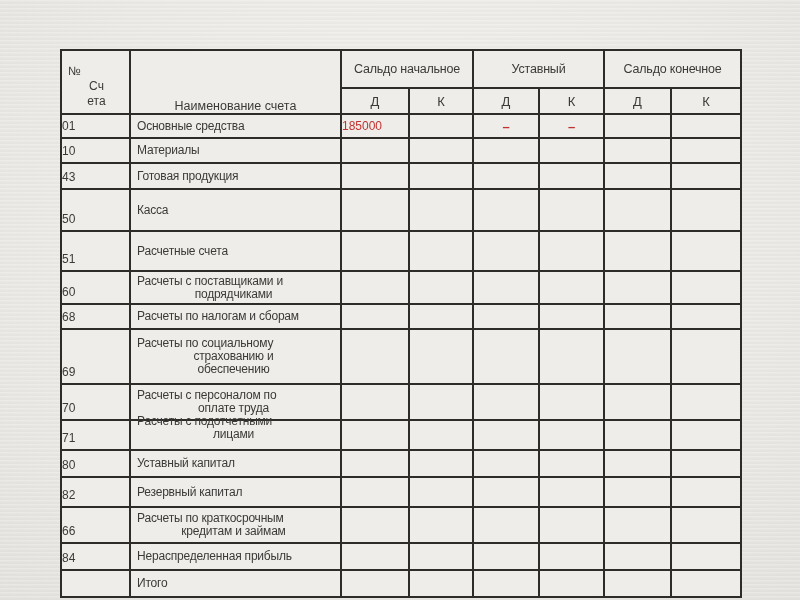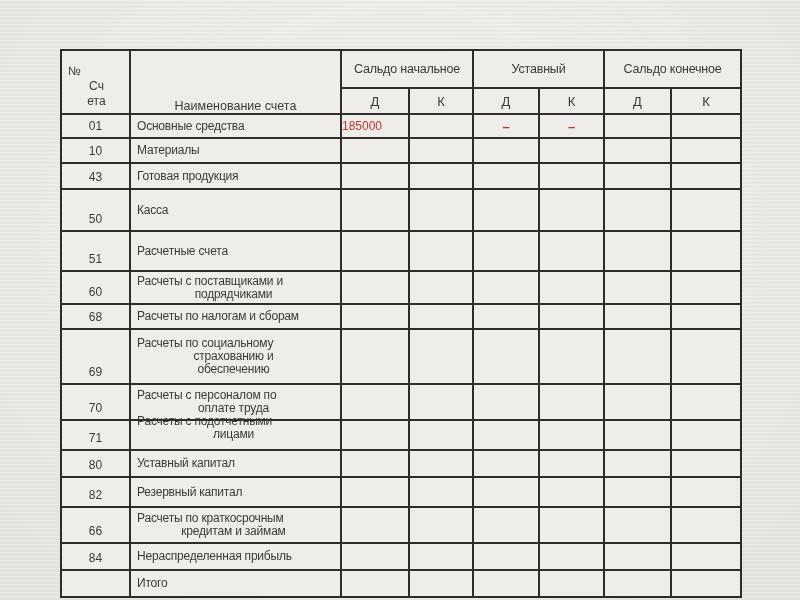--- a/index.html
+++ b/index.html
@@ -37,21 +37,21 @@
   }
   
   th.num-col{vertical-align:bottom;padding:3px 4px 4px 6px;}
   th.num-col .num-l{line-height:15px;font-size:12px;}
   th.num-col .num-l.first{text-align:left;}
   th.num-col .num-l.rest{text-align:center;}
   th.name-col{vertical-align:bottom;font-size:12.5px;}
   th.group{text-align:center;vertical-align:middle;font-size:12.5px;letter-spacing:-0.2px;}
   th.dk{text-align:center;vertical-align:middle;font-size:13px;}
   
-  td.code{vertical-align:bottom;text-align:center;padding-bottom:4px;font-size:12px;margin-top:48px;}
+  td.code{vertical-align:bottom;padding-bottom:4px;font-size:12px;margin-top:48px;}
   td.name{vertical-align:middle;padding:1px 10px 1px 6px;}
   td.name .ln{line-height:13px;font-size:12px;letter-spacing:-0.2px;}
   td.name .ln.first{text-align:left;}
   td.name .ln.cont{text-align:center;}
   td.name .pull-up{position:relative;top:-7px;}
   td.val{vertical-align:middle;}
   td.val .num{color:var(--red);text-align:left;padding-left:0;font-size:12px;}
   td.val .dash{color:var(--red);text-align:center;font-weight:700;font-size:13px;}
 </style>
 </head>

